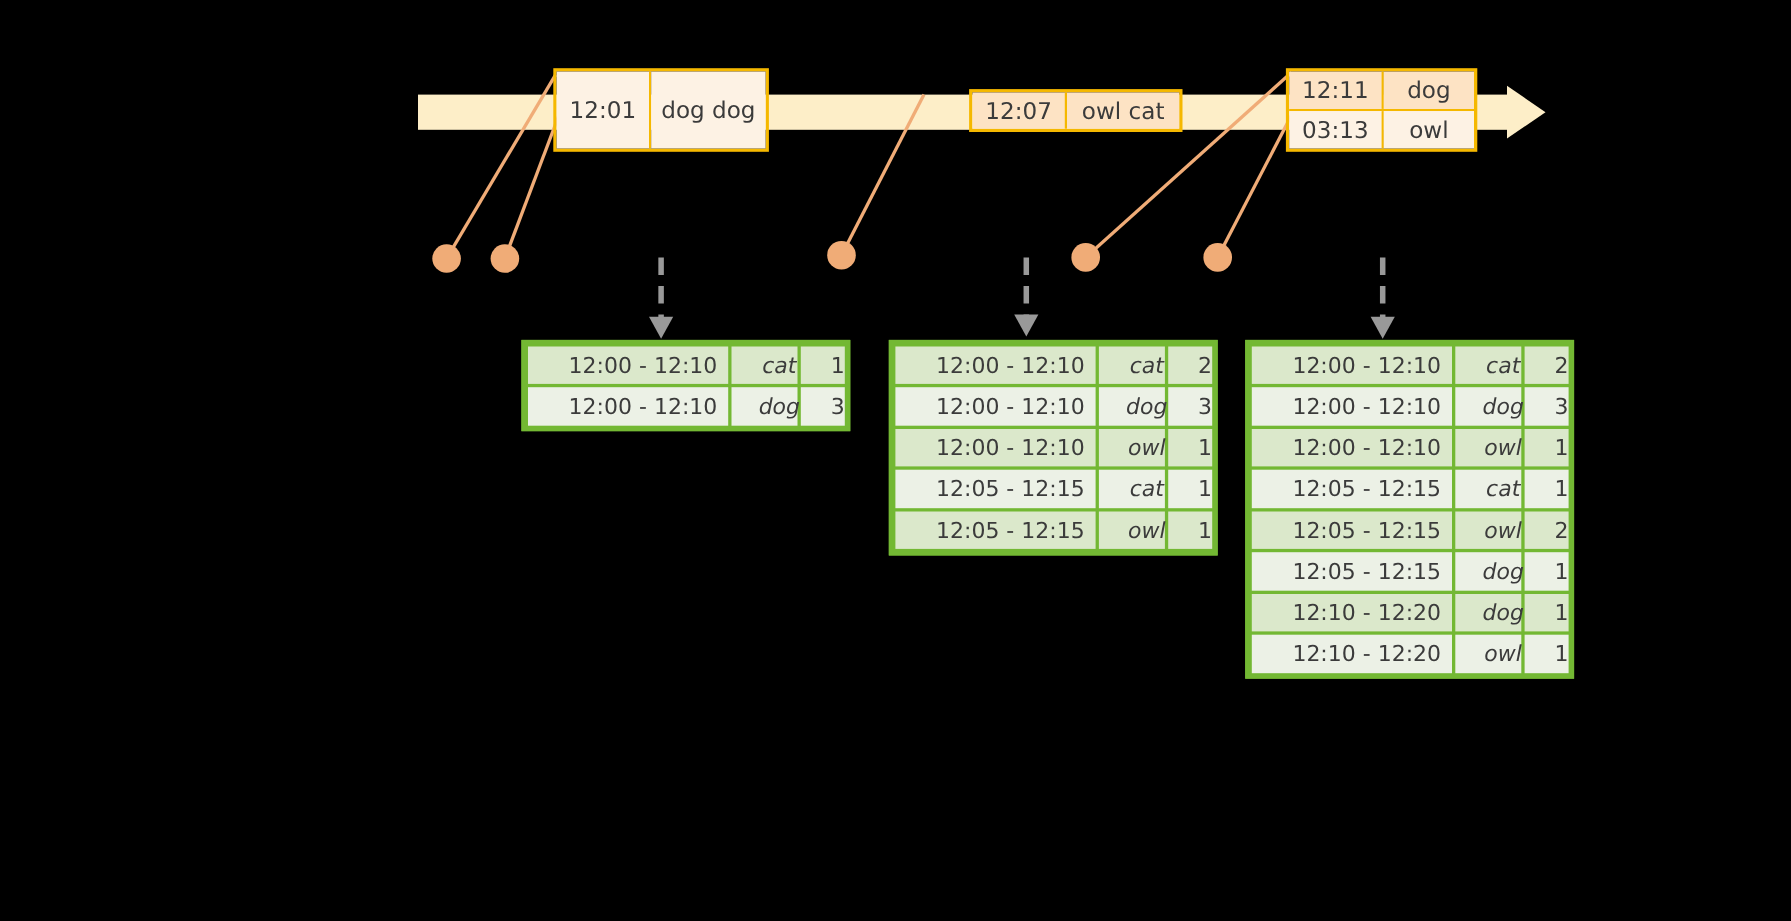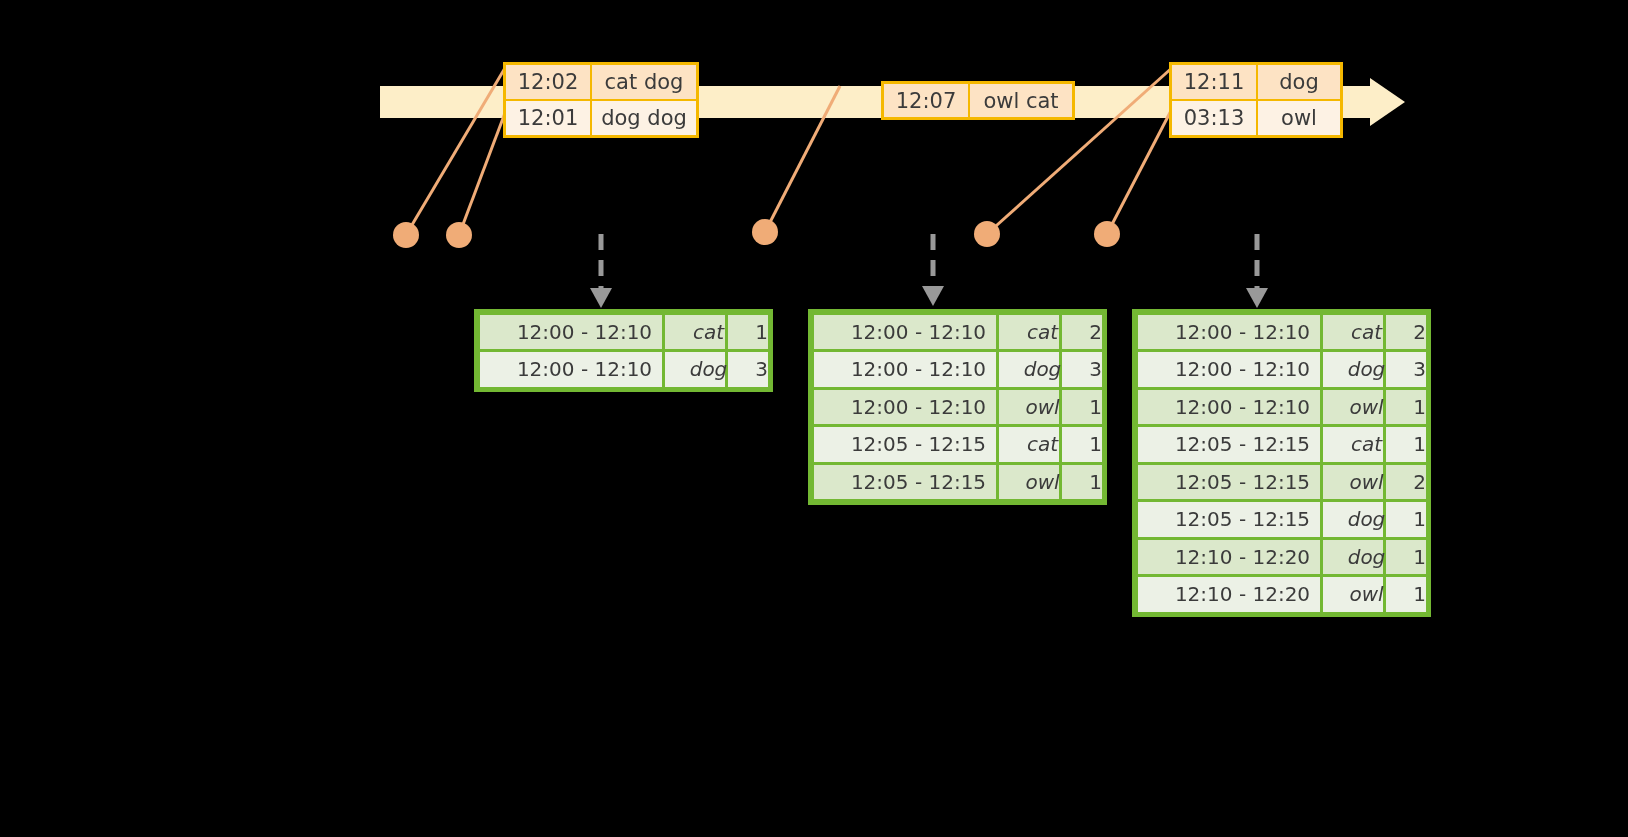--- a/index.html
+++ b/index.html
@@ -135,24 +135,20 @@
       <line x1="933" y1="234" x2="933" y2="288" stroke="#999999" stroke-width="5" stroke-dasharray="16,10"></line>
       <polygon points="922,286 944,286 933,306" fill="#999999"></polygon>
     </g>
     <g>
       <line x1="1257" y1="234" x2="1257" y2="290" stroke="#999999" stroke-width="5" stroke-dasharray="16,10"></line>
       <polygon points="1246,288 1268,288 1257,308" fill="#999999"></polygon>
     </g>
   </svg>
 
   <div class="event-box" style="left:503px; top:62px; width:196px; height:76px;">
-    <div class="event-row shade-a">
-      <div class="event-cell col-time">12:02</div>
-      <div class="event-cell col-words">cat dog</div>
-    </div>
     <div class="event-row shade-b">
       <div class="event-cell col-time">12:01</div>
       <div class="event-cell col-words">dog dog</div>
     </div>
   </div>
 
   <div class="event-box" style="left:881px; top:81px; width:194px; height:39px;">
     <div class="event-row shade-a">
       <div class="event-cell col-time">12:07</div>
       <div class="event-cell col-words">owl cat</div>

